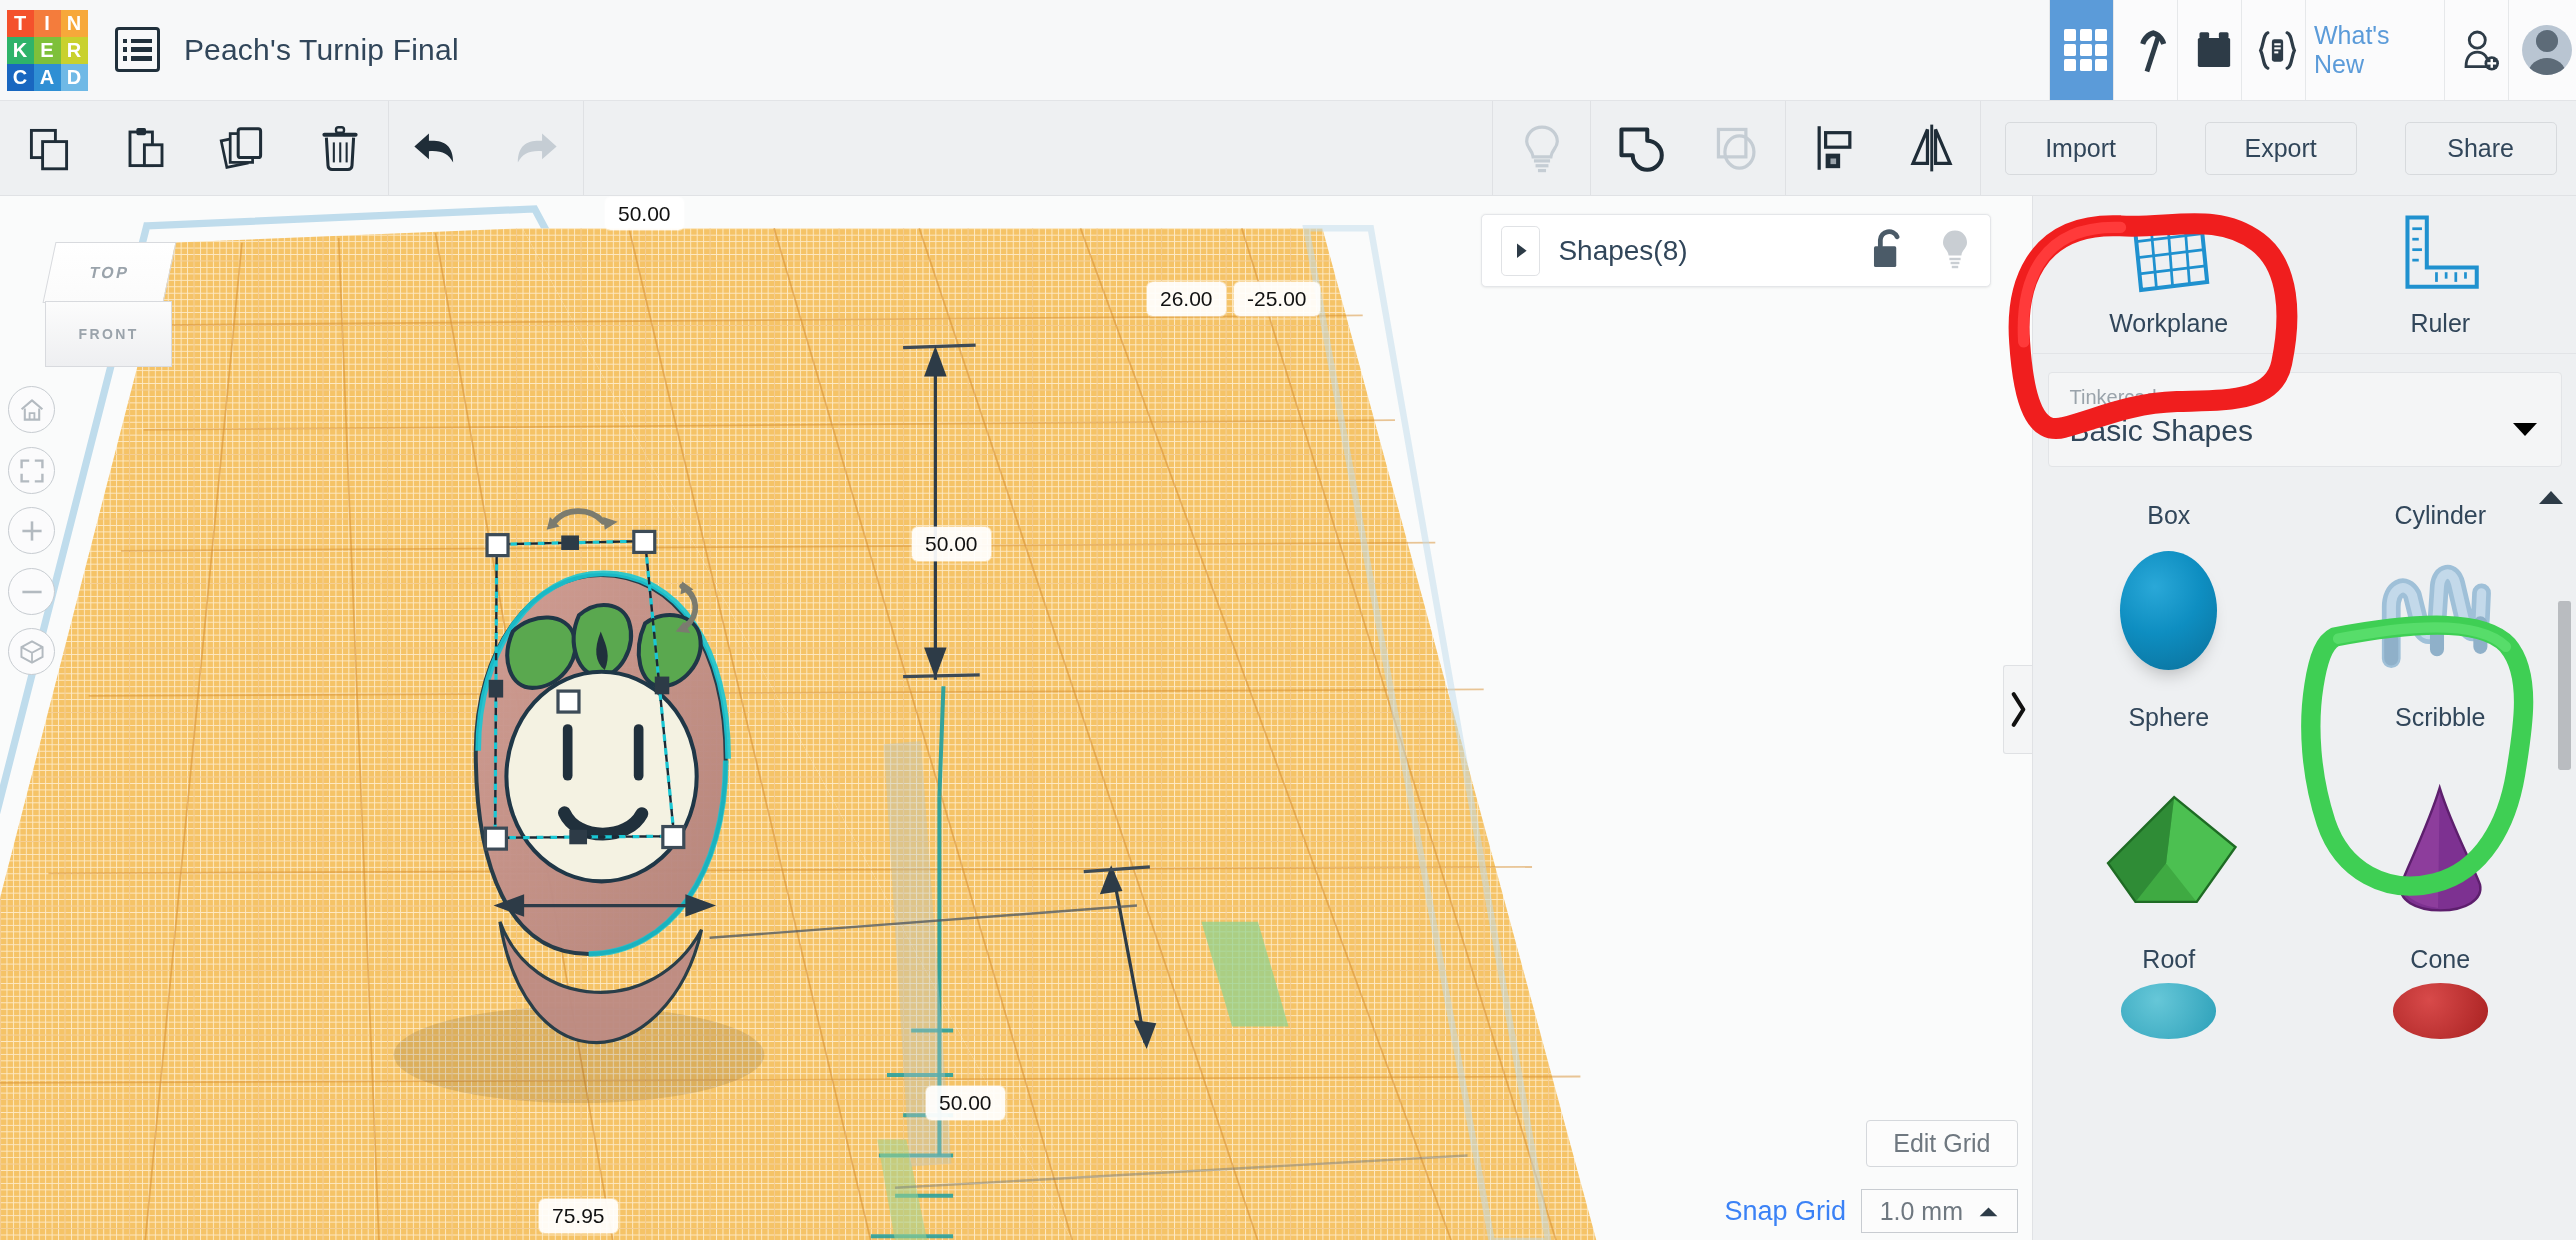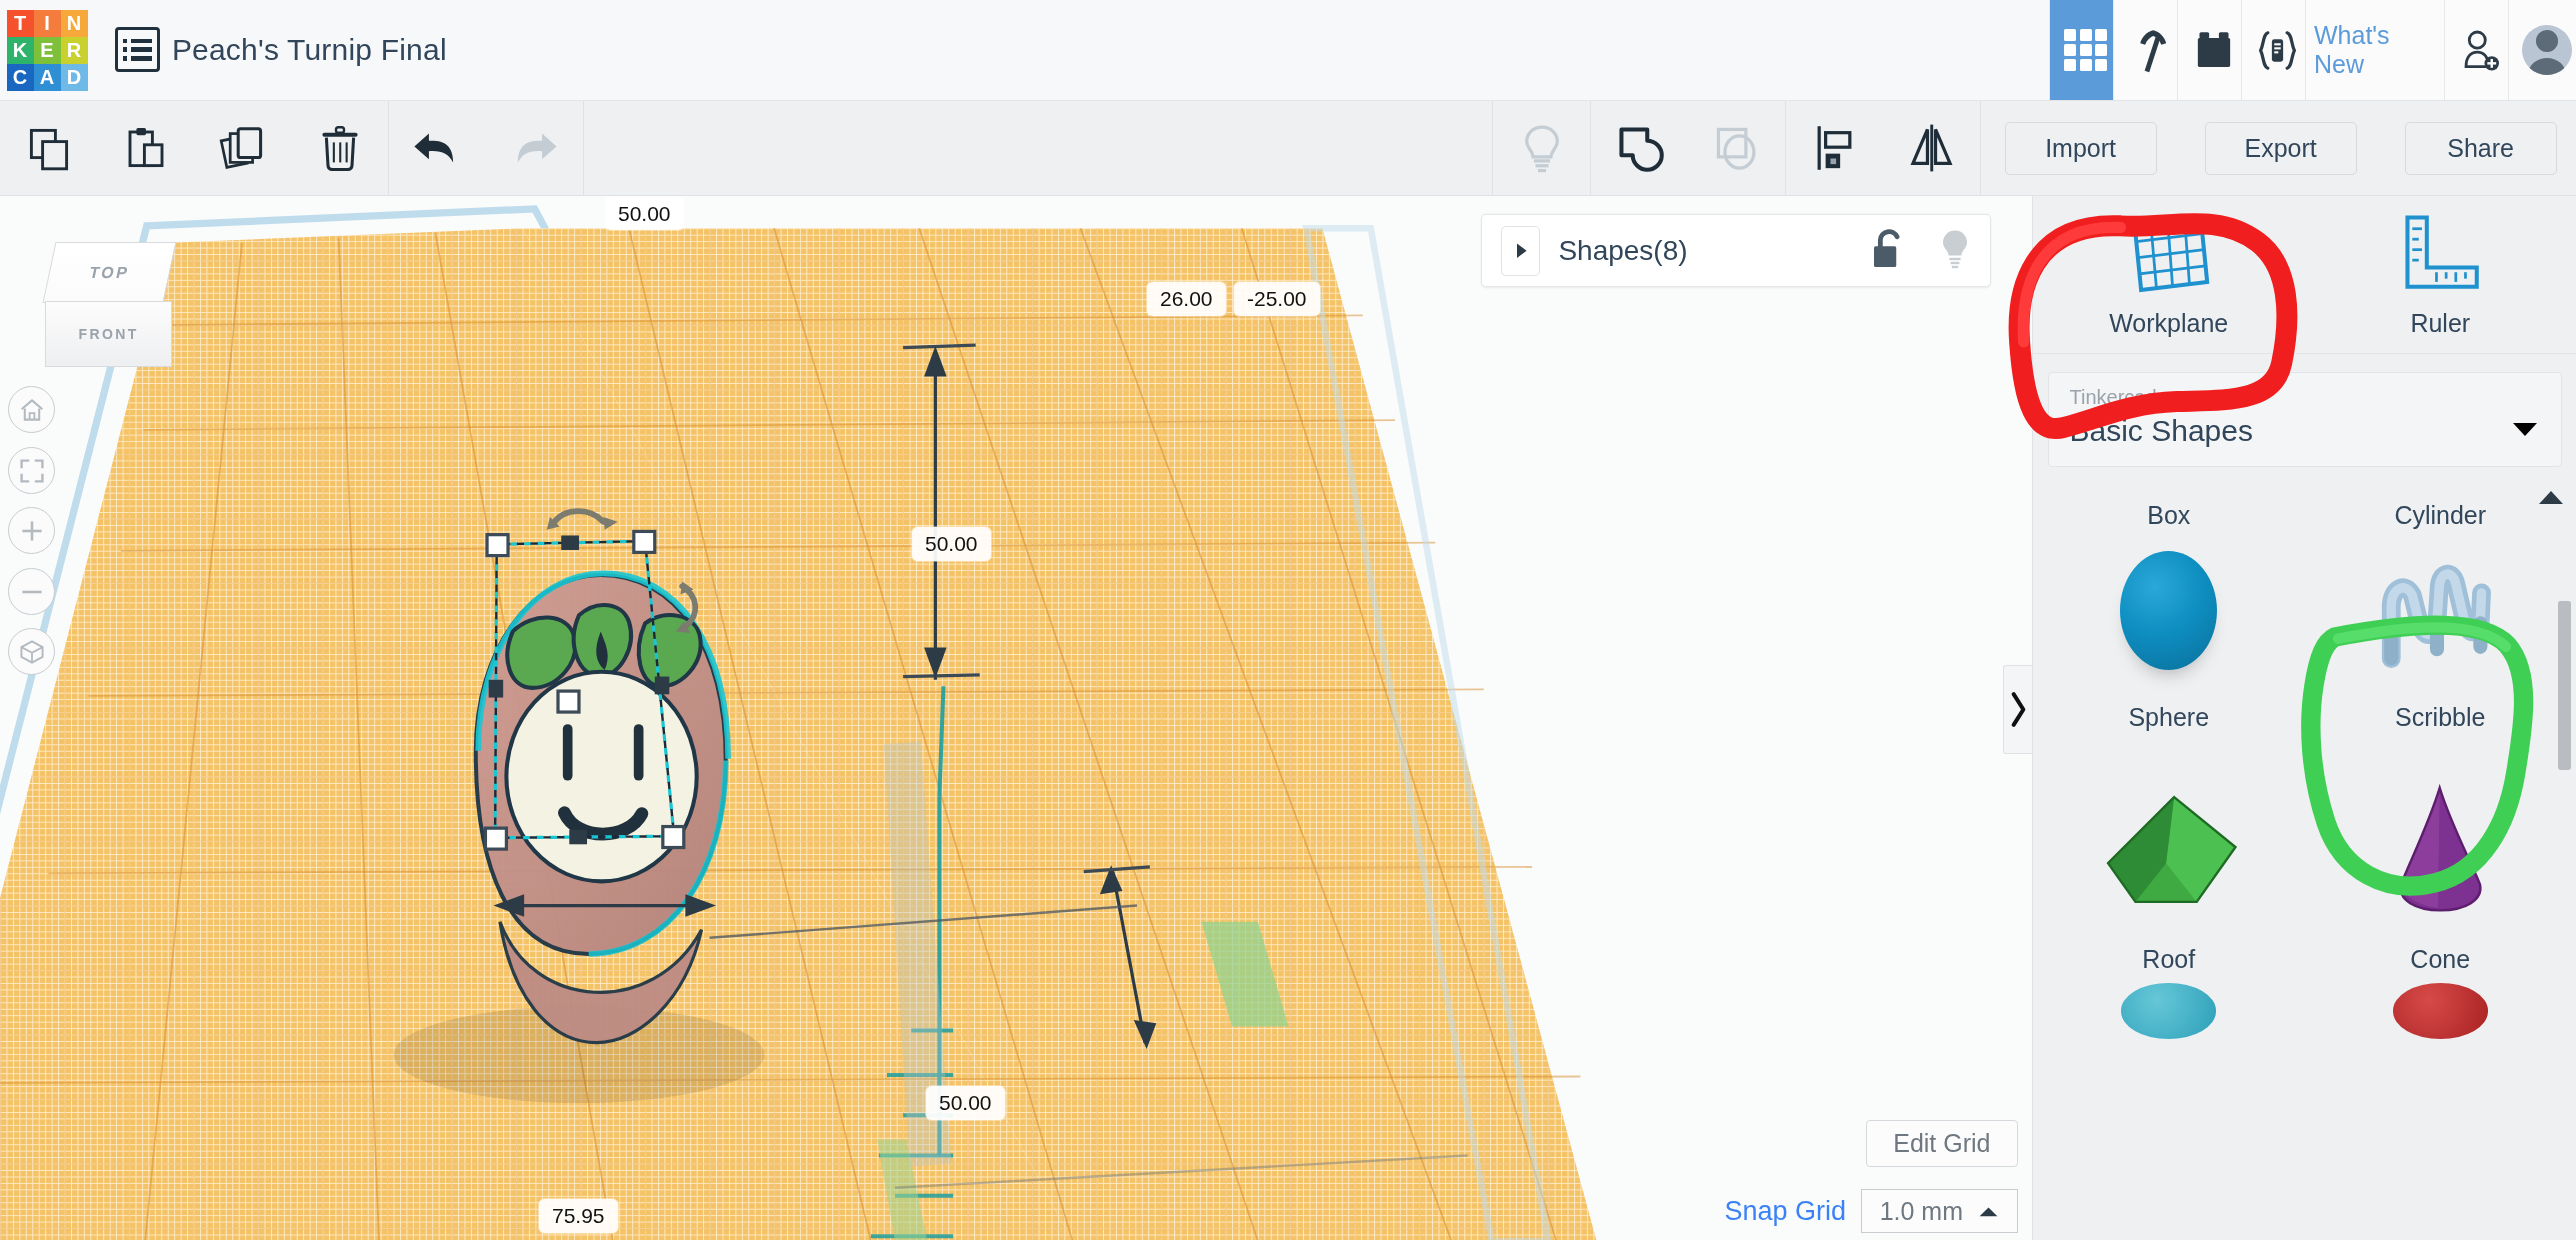--- a/index.html
+++ b/index.html
@@ -30,21 +30,21 @@
     width: 45px; height: 45px; margin: 27.4px 0 0 27.4px; flex: none;
     border: 3.2px solid #20303c; border-radius: 4px;
     display: flex; flex-direction: column; justify-content: center; gap: 4px;
     padding: 0 4.8px;
   }
   .doc-row { display: flex; align-items: center; gap: 3.2px; }
   .doc-row .bar { flex: 1; height: 4.8px; background: #20303c; }
   .doc-row .dot { width: 4.8px; height: 4.8px; background: #20303c; }
 
   .proj-title {
-    margin-left: 12px; display: flex; align-items: center;
+    margin-left: 24px; display: flex; align-items: center;
     font-size: 30px; color: #31465a; font-weight: 400; letter-spacing: 0.2px;
   }
   .spacer { flex: 1; }
 
   .navbtn {
     width: 64px; height: 100%;
     display: flex; align-items: center; justify-content: center;
     border-left: 0.8px solid #e6e8ea; background: #fbfbfc; cursor: pointer; padding-left: 8px;
   }
   .navbtn.wide { width: 139px; }

